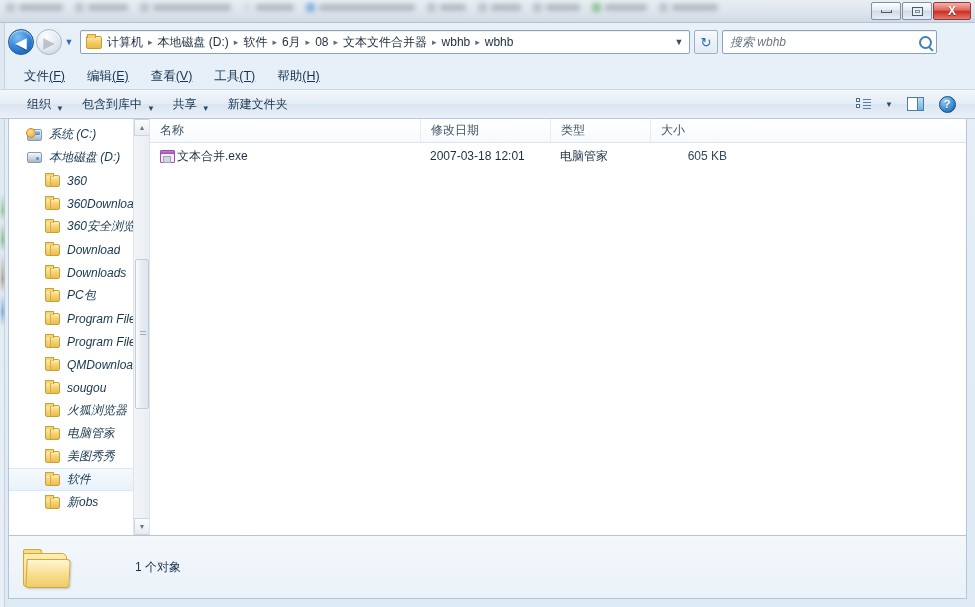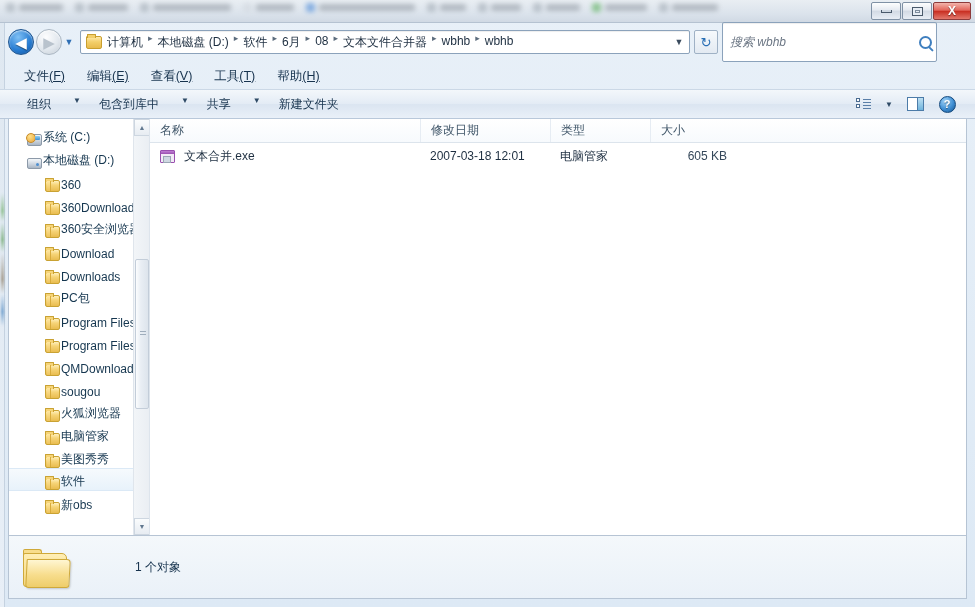--- a/index.html
+++ b/index.html
@@ -82,33 +82,33 @@
   }
   .crumb-folder {
     width:16px; height:13px; position:relative; flex:0 0 auto; margin:0 2px 0 1px;
     background: linear-gradient(180deg,#ffe9a8 0%, #f3cf6a 45%, #e8bb4c 100%);
     border:1px solid #c99f2f; border-radius:1px 2px 2px 2px;
   }
   .crumb-folder:before{
     content:""; position:absolute; left:0; top:-3px; width:7px; height:3px;
     background:#f3cf6a; border:1px solid #c99f2f; border-bottom:none; border-radius:1px 1px 0 0;
   }
-  .crumbs { display:flex; font-size:12px; color:#1d2e40; white-space:nowrap; overflow:hidden;}
+  .crumbs { display:flex; align-items:center; font-size:12px; color:#1d2e40; white-space:nowrap; overflow:hidden;}
   .crumb { padding:1px 3px; cursor:default;}
   .csep { color:#5b6b7c; font-size:9px; padding:0 2px; }
   .crumbdrop{ margin-left:auto; width:16px; text-align:center; font-size:9px; color:#3a4b5e;}
 
   .refreshbtn {
     width:24px; height:24px; flex:0 0 auto; display:flex; align-items:center; justify-content:center;
     font-size:13px; color:#2a6fb5;
     background: linear-gradient(180deg,#f6f9fc 0%,#e3eaf2 100%);
     border:1px solid #9fb1c5; border-radius:2px; margin-right:4px;
   }
   .searchbox {
-    width:215px; height:40px; flex:0 0 auto;
+    width:215px; height:24px; flex:0 0 auto;
     background:#fff; border:1px solid #8ba2bb; border-radius:2px;
     display:flex; align-items:center; padding:0 4px 0 7px;
     box-shadow: inset 0 1px 1px rgba(0,0,0,.07);
   }
   .searchbox input {
     flex:1 1 auto; border:none; outline:none; font-size:12px;
     font-family:"Liberation Sans","DejaVu Sans",sans-serif;
     font-style:italic; color:#4d5a68; background:transparent;
   }
   .searchbox input::placeholder{ color:#6b7684; font-style:italic;}
@@ -126,21 +126,21 @@
   .mnem{ text-decoration:underline; }
 
   
   .cmdbar {
     position:absolute; left:0; top:89px; width:975px; height:30px;
     background: linear-gradient(180deg,#f3f7fb 0%,#e4ecf5 48%,#dbe5f1 52%,#e9f0f8 100%);
     border-top:1px solid #cbd8e6; border-bottom:1px solid #b9c8da;
     display:flex; align-items:center; padding:0 6px 0 18px;
   }
   .cmd {
-    display:flex; align-items:flex-start; gap:22px; padding:4px 9px; border-radius:3px;
+    display:flex; align-items:flex-end; gap:5px; padding:4px 9px; border-radius:3px;
     font-size:12px; color:#17334e; cursor:default; white-space:nowrap;
   }
   .caret{ font-size:8px; color:#2e4a66; }
   .cmdright{ margin-left:auto; display:flex; align-items:center; gap:4px; padding-right:8px;}
   .iconbtn{ width:28px; height:24px; display:flex; align-items:center; justify-content:center; border-radius:3px; cursor:default;}
   .viewicon{ width:15px; height:13px; position:relative; }
   .viewicon i{ position:absolute; background:#5a7fa8; display:block;}
   .viewicon i:nth-child(1){ left:0; top:0; width:4px; height:4px; border:1px solid #4a6b90; background:#fff;}
   .viewicon i:nth-child(2){ left:0; top:6px; width:4px; height:4px; border:1px solid #4a6b90; background:#fff;}
   .viewicon i:nth-child(3){ left:7px; top:1px; width:8px; height:1.5px;}
@@ -162,22 +162,23 @@
   .body {
     position:absolute; left:8px; top:119px; width:959px; height:417px;
     display:flex; background:#fff; border:1px solid #b6c4d4; border-top:none;
   }
   .sidebar {
     width:140px; flex:0 0 auto; background:#fff; position:relative; overflow:hidden;
     font-size:12px; color:#15364f;
   }
   .tree { padding-top:4px; }
   .titem {
-    height:23px; display:flex; align-items:flex-end; gap:1px; padding-left:18px; cursor:default;
+    height:23px; display:flex; align-items:center; gap:7px; padding-left:18px; cursor:default;
     white-space:nowrap;
+    font-style:italic;
   }
   .titem.indent { padding-left:36px; }
   .titem.sel { background:linear-gradient(180deg,#f6fafd 0%,#e8f2fb 100%); border-top:1px solid #dbe9f6; border-bottom:1px solid #dbe9f6;}
   .tlabel{ overflow:hidden; }
 
   .icn { flex:0 0 auto; position:relative; }
   .icn.folder{
     width:15px; height:12px;
     background:linear-gradient(180deg,#fff0bd 0%,#f6d478 40%,#e9bc4f 100%);
     border:1px solid #c9a233; border-radius:1px 2px 2px 2px;
@@ -255,21 +256,21 @@
   }
   .col:first-child{ border-left:none; }
   .sortmark{
     position:absolute; left:0; top:-7px; width:100%; text-align:center;
     font-size:9px; color:#9fb3c6; pointer-events:none;
   }
   .row{
     height:26px; display:flex; align-items:center; cursor:default;
     font-size:12px; color:#1d2e40;
   }
-  .cell{ padding-left:10px; display:flex; align-items:center; gap:9px; overflow:hidden; white-space:nowrap;}
+  .cell{ padding-left:10px; display:flex; align-items:center; gap:2px; overflow:hidden; white-space:nowrap;}
   .cell.num{ justify-content:flex-end; padding-right:18px; padding-left:0; color:#35485a;}
   .exeicon{
     width:15px; height:13px; flex:0 0 auto; position:relative;
     background:#f3eaf6; border:1px solid #9a4fb0; border-radius:1px;
   }
   .exeicon:before{
     content:""; position:absolute; left:0; top:0; right:0; height:3px;
     background:linear-gradient(180deg,#c07fd4,#9a4fb0);
   }
   .exeicon:after{

